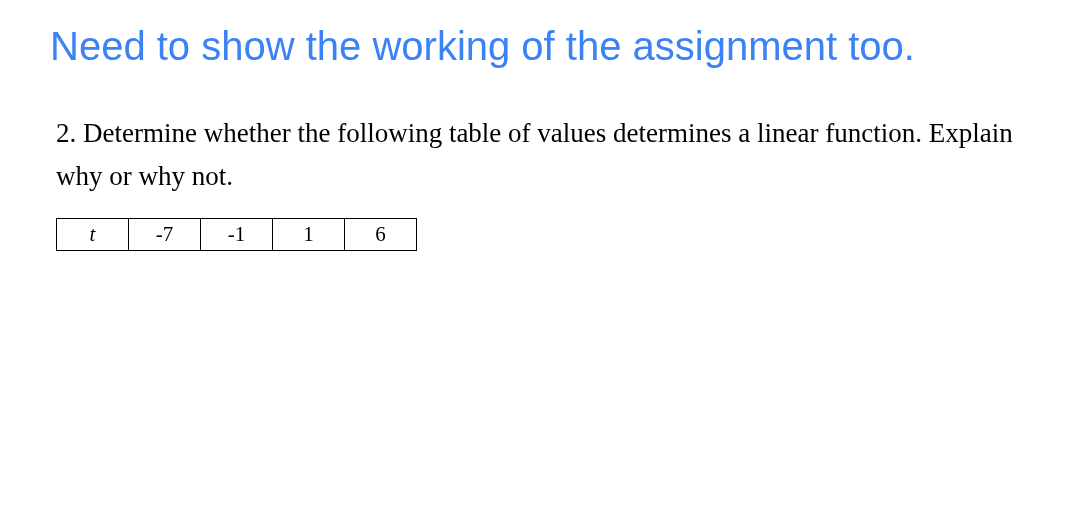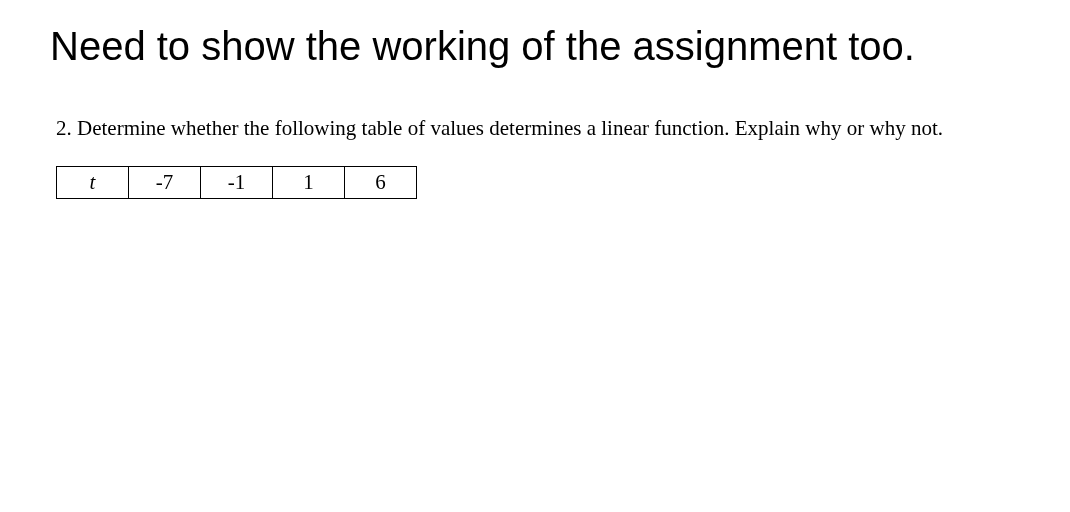--- a/index.html
+++ b/index.html
@@ -10,27 +10,27 @@
     body {
       width: 1070px;
       height: 512px;
       background: #ffffff;
       padding: 20px 50px;
       font-family: Arial, sans-serif;
     }
     .heading {
       font-size: 40px;
       font-weight: 400;
-      color: #000000;
+      color: #3b82f6;
       line-height: 1.3;
       margin-bottom: 40px;
       font-family: -apple-system, BlinkMacSystemFont, "Segoe UI", Helvetica, Arial, sans-serif;
     }
     .question {
-      font-size: 21px;
+      font-size: 27px;
       color: #000000;
       font-family: "Times New Roman", Times, serif;
       line-height: 1.6;
       margin-bottom: 20px;
       padding-left: 6px;
     }
     .data-table {
       border-collapse: collapse;
       margin-left: 6px;
       font-family: "Times New Roman", Times, serif;

